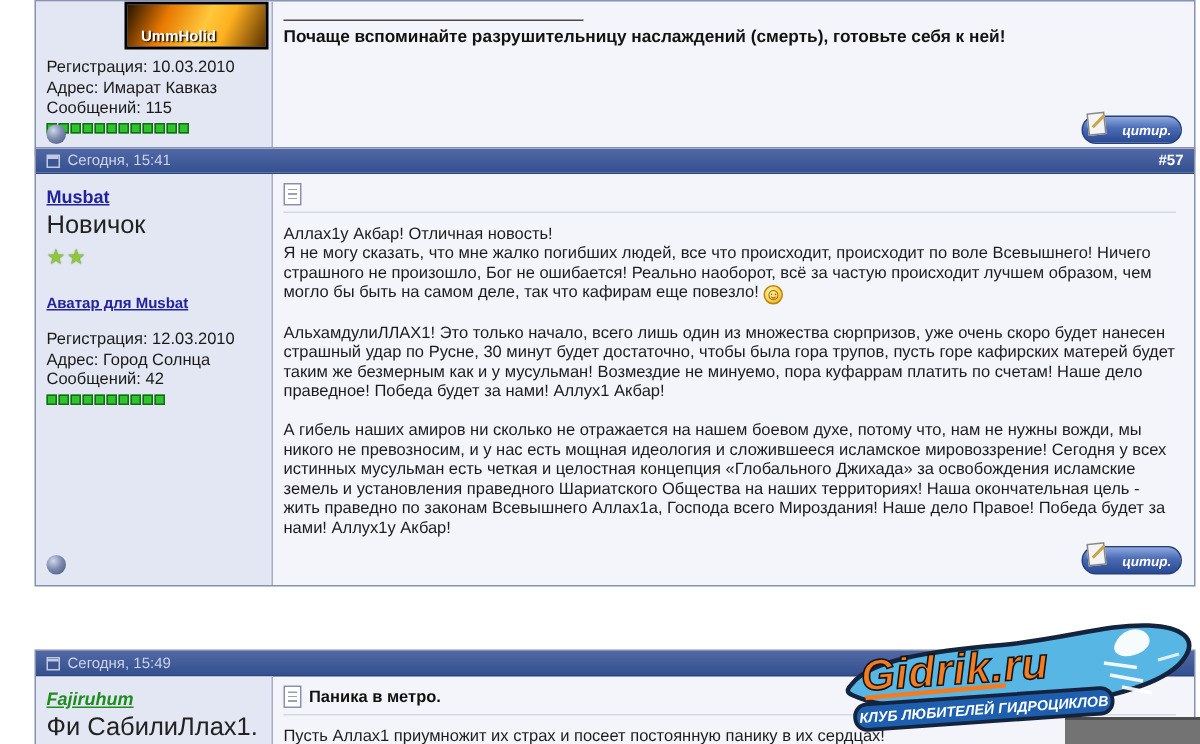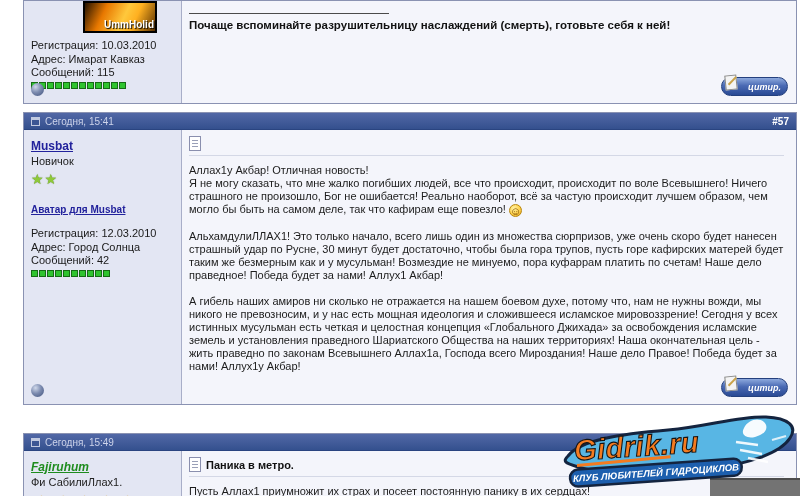--- a/index.html
+++ b/index.html
@@ -13,21 +13,21 @@
   }
   .post {
     position: absolute;
     left: 23px;
     width: 774px;
     border: 1px solid #8a92b2;
     background: #f4f5fb;
     overflow: hidden;
   }
   .post1 { top: 0; height: 104px; }
-  .post2 { top: 112px; height: 293px; }
+  .post2 { top: 98px; height: 293px; }
   .post3 { top: 433px; height: 73px; }
 
   .phead {
     height: 17px;
     background: linear-gradient(#5268a6, #34508e);
     border-bottom: 1px solid #2a4480;
     display: flex;
     align-items: center;
     padding: 0 7px;
     font-size: 10px;
@@ -56,36 +56,36 @@
   }
   .mcol {
     position: absolute; left: 159px; right: 0; top: 0; bottom: 0;
     padding: 4px 12px 4px 6px;
     font-size: 11px;
     line-height: 13px;
   }
 
   .avatar {
     margin: -6px 0 6px 52px;
-    width: 74px; height: 32px;
+    width: 96px; height: 32px;
     border: 2px solid #000;
     background: linear-gradient(115deg, #241200 0%, #e87800 28%, #ffc83c 55%, #ffb020 70%, #5a3000 100%);
     color: #fff; font-weight: bold; font-size: 10px;
     display: flex; align-items: flex-end;
-    padding: 1px 19px;
+    padding: 1px 9px;
     text-shadow: 1px 1px 1px #000;
   }
   .uname {
     display: inline-block;
     font-size: 12px; font-weight: bold;
     color: #22229c; text-decoration: underline;
     margin-bottom: 2px;
   }
   .uname.green { color: #1e8c1e; font-style: italic; }
-  .utitle { font-size: 11px; color: #222; }
+  .utitle { font-size: 17px; color: #222; }
   .uinfo { font-size: 11px; line-height: 13.5px; color: #1a1a1a; }
   .ulink {
     display: inline-block;
     font-size: 10px; font-weight: bold;
     color: #22229c; text-decoration: underline;
     margin: 12px 0 12px;
   }
   .stars { margin: 3px 0 4px; white-space: nowrap; }
   .star-sm::before { content: "★"; }
   .star-sm { color: #8fc93a; font-size: 14px; text-shadow: 0 0 1px #3f6b10; margin-right: 1px; }

